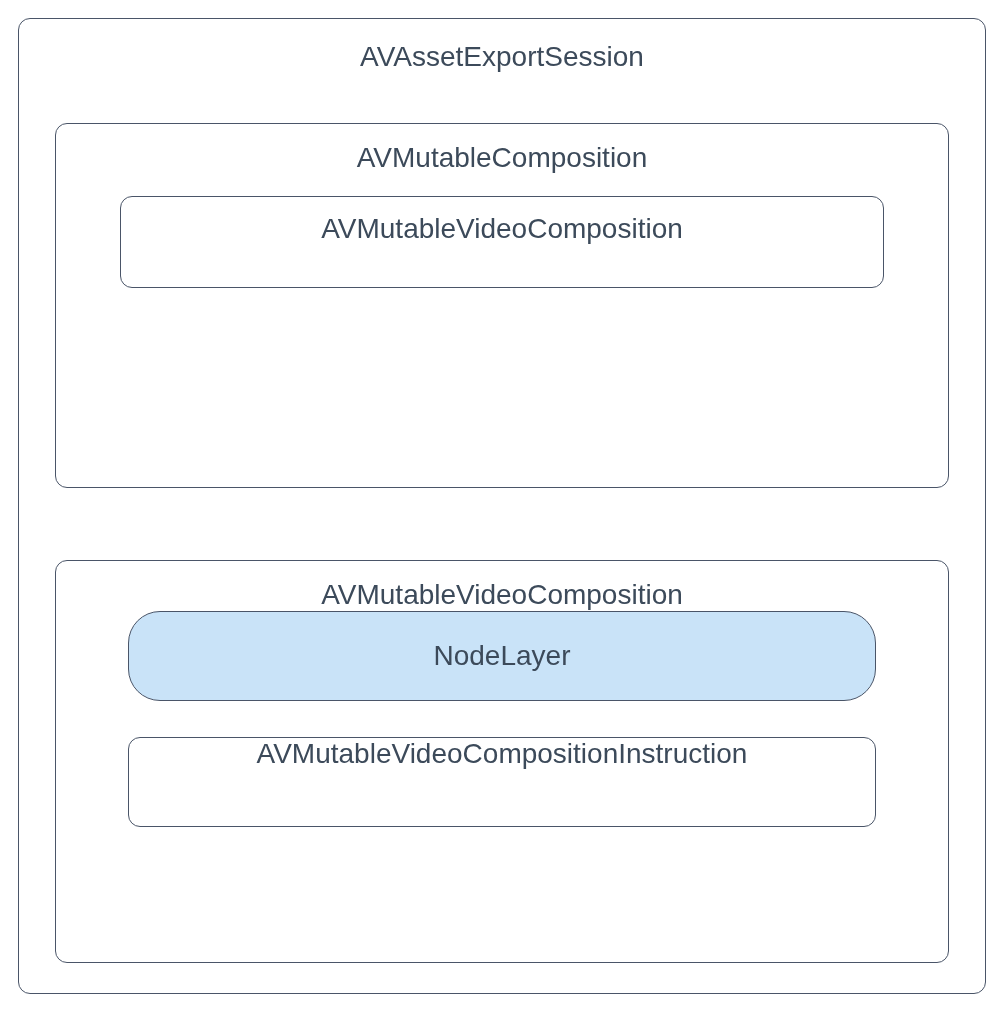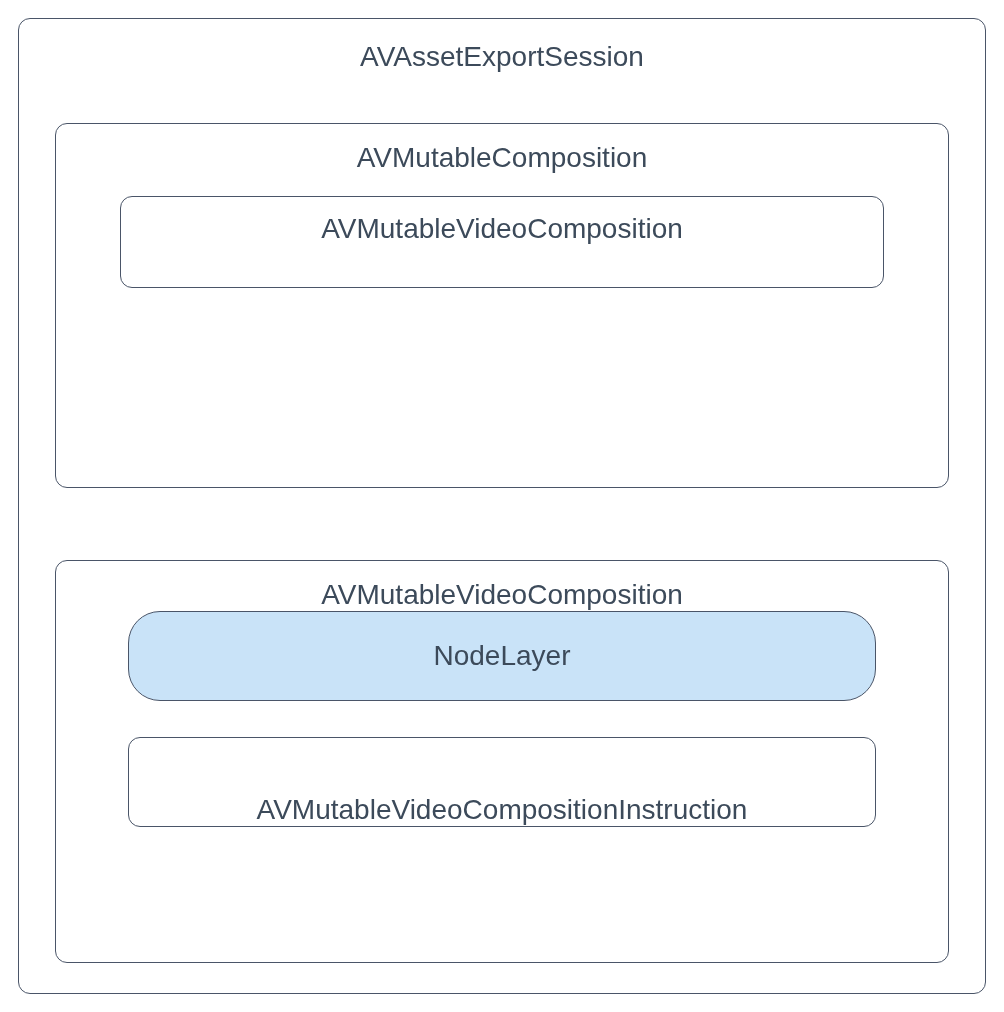--- a/index.html
+++ b/index.html
@@ -70,21 +70,21 @@
       display: flex;
       align-items: center;
       justify-content: center;
       margin-bottom: 36px;
       border-radius: 32px;
     }
     .instruction-box {
       width: 100%;
       height: 90px;
       display: flex;
-      align-items: flex-end;
+      align-items: flex-start;
       justify-content: center;
       margin-top: 12px;
     }
   </style>
 </head>
 <body>
 
 <div class="box outer">
   <div class="label">AVAssetExportSession</div>
 

